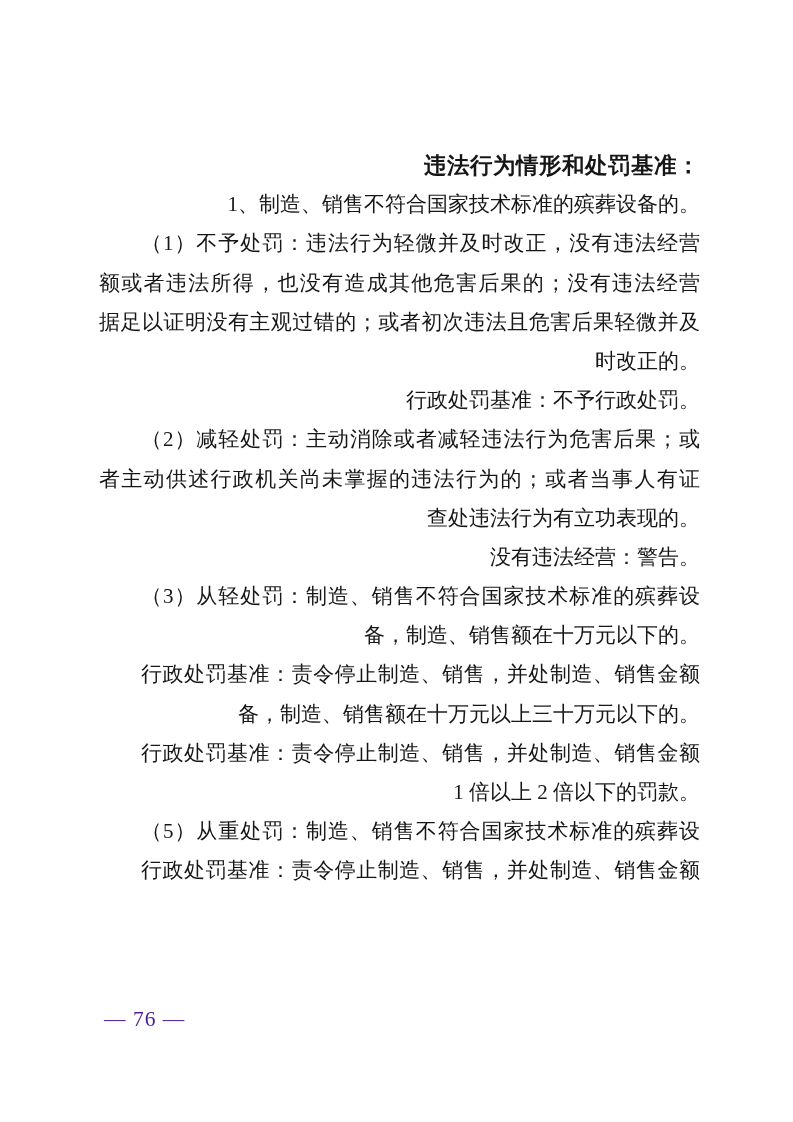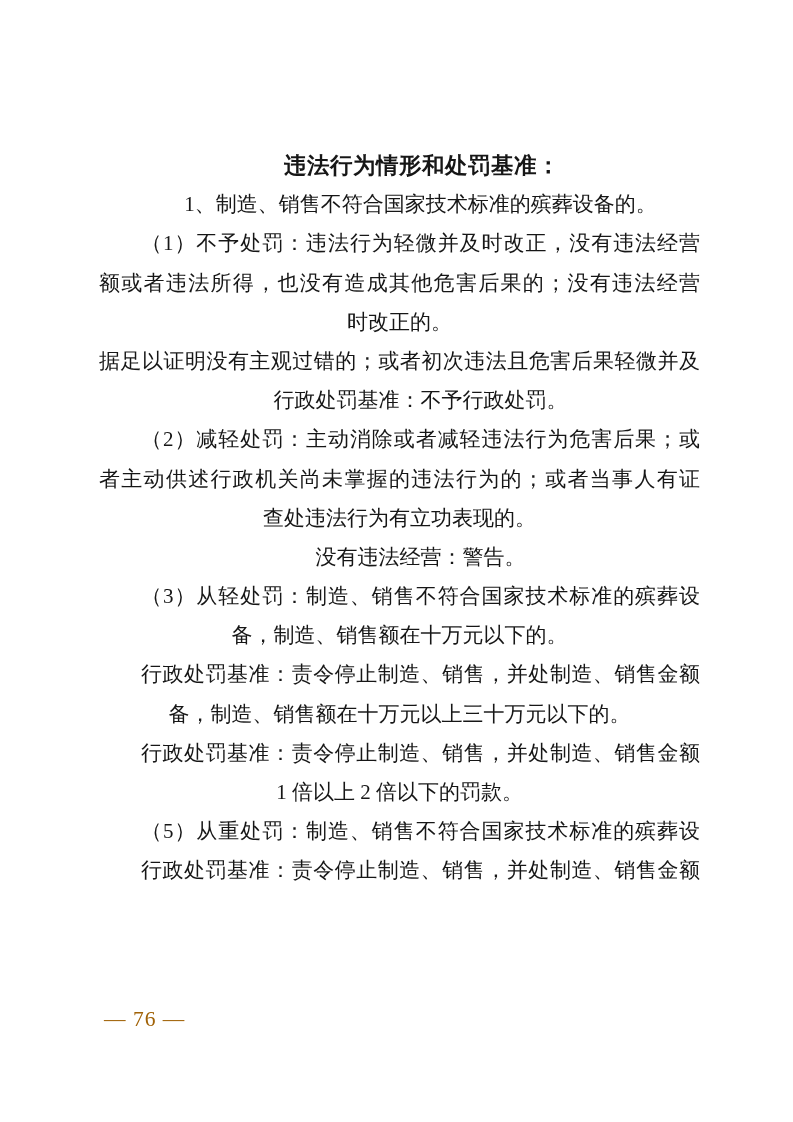--- a/index.html
+++ b/index.html
@@ -19,21 +19,21 @@
     position: absolute;
     left: 99px;
     top: 146px;
     width: 601px;
   }
   .line {
     font-size: 21px;
     line-height: 39.2px;
     height: 39.2px;
     white-space: nowrap;
-    text-align: center;
+    text-align: right;
   }
   .indent {
     text-indent: 2em;
   }
   .stretch {
     text-align: justify;
     text-align-last: justify;
     text-justify: inter-character;
     white-space: normal;
   }
@@ -43,33 +43,33 @@
     font-family: "Liberation Sans", "DejaVu Sans", sans-serif;
     letter-spacing: 0.5px;
   }
   .footer {
     position: absolute;
     left: 104px;
     top: 1004px;
     font-size: 21.5px;
     line-height: 30px;
     letter-spacing: 1px;
-    color: #a16207;
+    color: #4c1d95;
   }
 </style>
 </head>
 <body>
 
 <div class="doc">
   <div class="line indent heading">违法行为情形和处罚基准：</div>
   <div class="line indent">1、制造、销售不符合国家技术标准的殡葬设备的。</div>
   <div class="line indent stretch">（1）不予处罚：违法行为轻微并及时改正，没有违法经营</div>
   <div class="line stretch">额或者违法所得，也没有造成其他危害后果的；没有违法经营</div>
+  <div class="line stretch">据足以证明没有主观过错的；或者初次违法且危害后果轻微并及</div>
   <div class="line">时改正的。</div>
-  <div class="line stretch">据足以证明没有主观过错的；或者初次违法且危害后果轻微并及</div>
   <div class="line indent">行政处罚基准：不予行政处罚。</div>
   <div class="line indent stretch">（2）减轻处罚：主动消除或者减轻违法行为危害后果；或</div>
   <div class="line stretch">者主动供述行政机关尚未掌握的违法行为的；或者当事人有证</div>
   <div class="line">查处违法行为有立功表现的。</div>
   <div class="line indent">没有违法经营：警告。</div>
   <div class="line indent stretch">（3）从轻处罚：制造、销售不符合国家技术标准的殡葬设</div>
   <div class="line">备，制造、销售额在十万元以下的。</div>
   <div class="line indent stretch">行政处罚基准：责令停止制造、销售，并处制造、销售金额</div>
   <div class="line">备，制造、销售额在十万元以上三十万元以下的。</div>
   <div class="line indent stretch">行政处罚基准：责令停止制造、销售，并处制造、销售金额</div>

